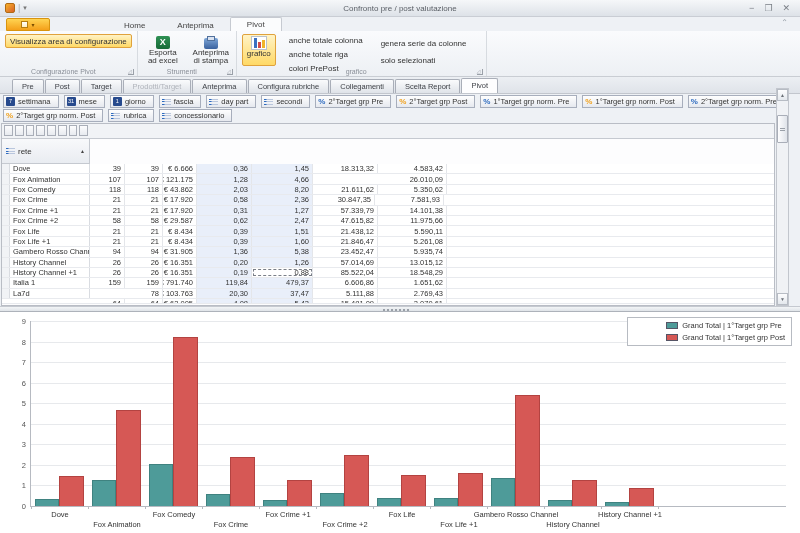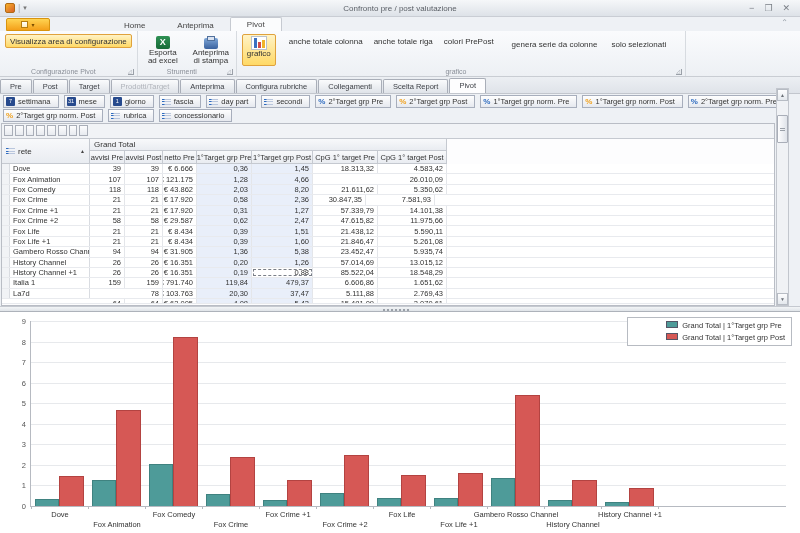--- a/index.html
+++ b/index.html
@@ -25,40 +25,40 @@
   .appbtn .dd { color:#7a4d00; font-size:6px; }
   .rtab { padding:2px 16px 1px; color:#444; }
   .rtab.active { background:#fbfcfd; border:1px solid #c6cad1; border-bottom:none; border-radius:2px 2px 0 0; padding-bottom:2px; }
   .ribcollapse { position:absolute; right:12px; top:1px; color:#98a0a8; font-size:8px; }
 
   
   .ribbon { height:46px; background:linear-gradient(#fafbfd,#edf0f4); border-bottom:1px solid #c9cdd3; display:flex; }
   .rgroup { position:relative; border-right:1px solid #d7dbe0; padding:3px 5px 10px 5px; display:flex; gap:8px; }
   .gcap { position:absolute; bottom:1px; left:0; right:10px; text-align:center; color:#8a8f98; font-size:7px; }
   .glaunch { position:absolute; bottom:1px; right:3px; width:6px; height:6px; border:1px solid #9aa0a8; border-top:none; border-left:none; color:#9aa0a8; font-size:5px; line-height:4px; }
-  .gcol { display:flex; flex-direction:row; justify-content:flex-start; gap:2px; }
+  .gcol { display:flex; flex-direction:column; justify-content:flex-start; gap:2px; }
   .sbtn { display:flex; align-items:center; gap:3px; padding:1px 4px; height:14px; border:1px solid transparent; border-radius:2px; white-space:nowrap; }
   .sbtn.hl { background:linear-gradient(#fff3c6,#ffd966); border-color:#e0a23c; }
   .bigbtn { width:40px; display:flex; flex-direction:column; align-items:center; padding-top:1px; text-align:center; line-height:8px; border:1px solid transparent; border-radius:2px; }
   .bigbtn.hl { background:linear-gradient(#fff3c6,#ffd966); border-color:#e0a23c; width:34px; }
   .ico-save { width:11px; height:11px; background:#2f63b8; border-radius:1px; position:relative; }
   .ico-save:before { content:""; position:absolute; left:2px; top:1px; right:2px; height:4px; background:#dce6f5; }
   .ico-folder { width:11px; height:9px; background:linear-gradient(#ffd35e,#ef9d1c); border:1px solid #c07c10; border-radius:1px; }
   .ico-excel { width:14px; height:13px; background:linear-gradient(#2f9154,#176b38); border-radius:2px; color:#fff; font-weight:bold; font-size:9px; line-height:13px; text-align:center; }
   .ico-print { width:14px; height:11px; background:linear-gradient(#7fa7d8,#39619e); border-radius:2px; position:relative; margin-top:2px; }
   .ico-print:before { content:""; position:absolute; left:3px; top:-2px; right:3px; height:3px; background:#d9e2f0; border:1px solid #51709c; }
   .ico-chartbars { width:16px; height:14px; position:relative; background:#fff; border:1px solid #b9c1cc; }
   .ico-chartbars i { position:absolute; bottom:1px; }
   .ico-chartbars .b1 { left:2px; width:3px; height:10px; background:#3a6fc0; }
   .ico-chartbars .b2 { left:6px; width:3px; height:6px; background:#d24b4b; }
   .ico-chartbars .b3 { left:10px; width:3px; height:8px; background:#f0b429; }
   .dd-arrow { font-size:6px; color:#555; }
 
   
-  .doctabs { height:17px; background:linear-gradient(#eceff3,#dfe3e9); border-bottom:1px solid #c2c6cd; display:flex; align-items:flex-end; padding-left:0; gap:1px; }
+  .doctabs { height:17px; background:linear-gradient(#eceff3,#dfe3e9); border-bottom:1px solid #c2c6cd; display:flex; align-items:flex-end; padding-left:12px; gap:1px; }
   .dtab { padding:2px 9px 2px; background:linear-gradient(#fafbfc,#dfe3e9); border:1px solid #a9aeb8; border-bottom:none; border-radius:2px 2px 0 0; font-size:7.5px; color:#3c3f45; white-space:nowrap; }
   .dtab.active { background:#fdfdfe; padding-bottom:3px; }
   .dtab.disabled { color:#b0b4bb; }
 
   
   .fields { height:29px; background:#eef1f5; padding:1px 3px; }
   .frow { display:flex; gap:5px; height:13px; margin-bottom:1px; align-items:center; }
   .fbtn { display:flex; align-items:center; gap:3px; height:13px; padding:0 7px 0 2px; background:linear-gradient(#fefefe,#e6e9ef); border:1px solid #a7aebc; font-size:7.5px; white-space:nowrap; }
   .ico-cal { width:9px; height:9px; background:#274a8d; color:#fff; font-size:5.5px; line-height:9px; text-align:center; border-radius:1px; }
   .ico-list { width:9px; height:9px; display:flex; flex-direction:column; justify-content:space-evenly; }
@@ -102,21 +102,21 @@
   .chart { position:absolute; top:312px; left:0; width:800px; height:221px; background:#fff; }
   .plot { position:absolute; inset:0; }
   .gl { position:absolute; left:30px; width:756px; height:1px; background:#e7e9ec; }
   .gl.axis { background:#b6bac1; }
   .yax { position:absolute; left:30px; top:9px; width:1px; height:186px; background:#b6bac1; }
   .ylab { position:absolute; left:2px; width:24px; text-align:right; font-size:7.5px; color:#555; }
   .xtick { position:absolute; width:1px; height:3px; top:194px; background:#b6bac1; }
   .bar { position:absolute; }
   .xlab { position:absolute; width:100px; text-align:center; font-size:7.5px; color:#333; white-space:nowrap; }
   .legend { position:absolute; top:5px; right:8px; border:1px solid #b7bbc2; background:#fff; padding:3px 6px; display:flex; flex-direction:column; gap:3px; z-index:2; }
-  .lrow { display:flex; align-items:flex-start; gap:4px; font-size:7.5px; color:#333; white-space:nowrap;margin-left:32px; }
+  .lrow { display:flex; align-items:center; gap:4px; font-size:7.5px; color:#333; white-space:nowrap;margin-left:32px; }
   .lsw { width:12px; height:7px; border:1px solid #556; }
 </style>
 </head>
 <body>
 
 <div class="window">
 
   <div class="titlebar">
     <div class="qat">
       <span class="app-logo"></span>
@@ -312,34 +312,20 @@
     <div class="ghead">
       <div class="rete-cell hbg">
         <span class="ico-list">
             <i></i>
             <i></i>
             <i></i>
           </span>
         <span>rete</span>
         <span class="rete-sort">▲</span>
       </div>
-      <div class="gcols">
-        <div class="gtotal hbg" style="width:357px;">
-          <span>Grand Total</span>
-        </div>
-        <div class="colhdr">
-            <div class="hcell hbg" style="width: 35px;">avvisi Pre</div>
-            <div class="hcell hbg" style="width: 38px;">avvisi Post</div>
-            <div class="hcell hbg" style="width: 34px;">netto Pre</div>
-            <div class="hcell hbg" style="width: 55px;">1°Target grp Pre</div>
-            <div class="hcell hbg" style="width: 61px;">1°Target grp Post</div>
-            <div class="hcell hbg" style="width: 65px;">CpG 1° target Pre</div>
-            <div class="hcell hbg" style="width: 69px;">CpG 1° target Post</div>
-          </div>
-      </div>
     </div>
     <div id="gridBody">
         <div class="grow">
           <div class="gind"></div>
           <div class="gname">Dove</div>
           <div class="gcell" style="width: 35px;">39</div>
           <div class="gcell" style="width: 38px;">39</div>
           <div class="gcell" style="width: 34px;">€ 6.666</div>
           <div class="gcell hlcol" style="width: 55px;">0,36</div>
           <div class="gcell hlcol" style="width: 61px;">1,45</div>
@@ -369,21 +355,21 @@
           <div class="gcell" style="width: 69px;">5.350,62</div>
         </div>
         <div class="grow">
           <div class="gind"></div>
           <div class="gname">Fox Crime</div>
           <div class="gcell" style="width: 35px;">21</div>
           <div class="gcell" style="width: 38px;">21</div>
           <div class="gcell" style="width: 34px;">€ 17.920</div>
           <div class="gcell hlcol" style="width: 55px;">0,58</div>
           <div class="gcell hlcol" style="width: 61px;">2,36</div>
-          <div class="gcell" style="width: 53px;">30.847,35</div>
+          <div class="gcell" style="width: 62px;">30.847,35</div>
           <div class="gcell" style="width: 69px;">7.581,93</div>
         </div>
         <div class="grow">
           <div class="gind"></div>
           <div class="gname">Fox Crime +1</div>
           <div class="gcell" style="width: 35px;">21</div>
           <div class="gcell" style="width: 38px;">21</div>
           <div class="gcell" style="width: 34px;">€ 17.920</div>
           <div class="gcell hlcol" style="width: 55px;">0,31</div>
           <div class="gcell hlcol" style="width: 61px;">1,27</div>

